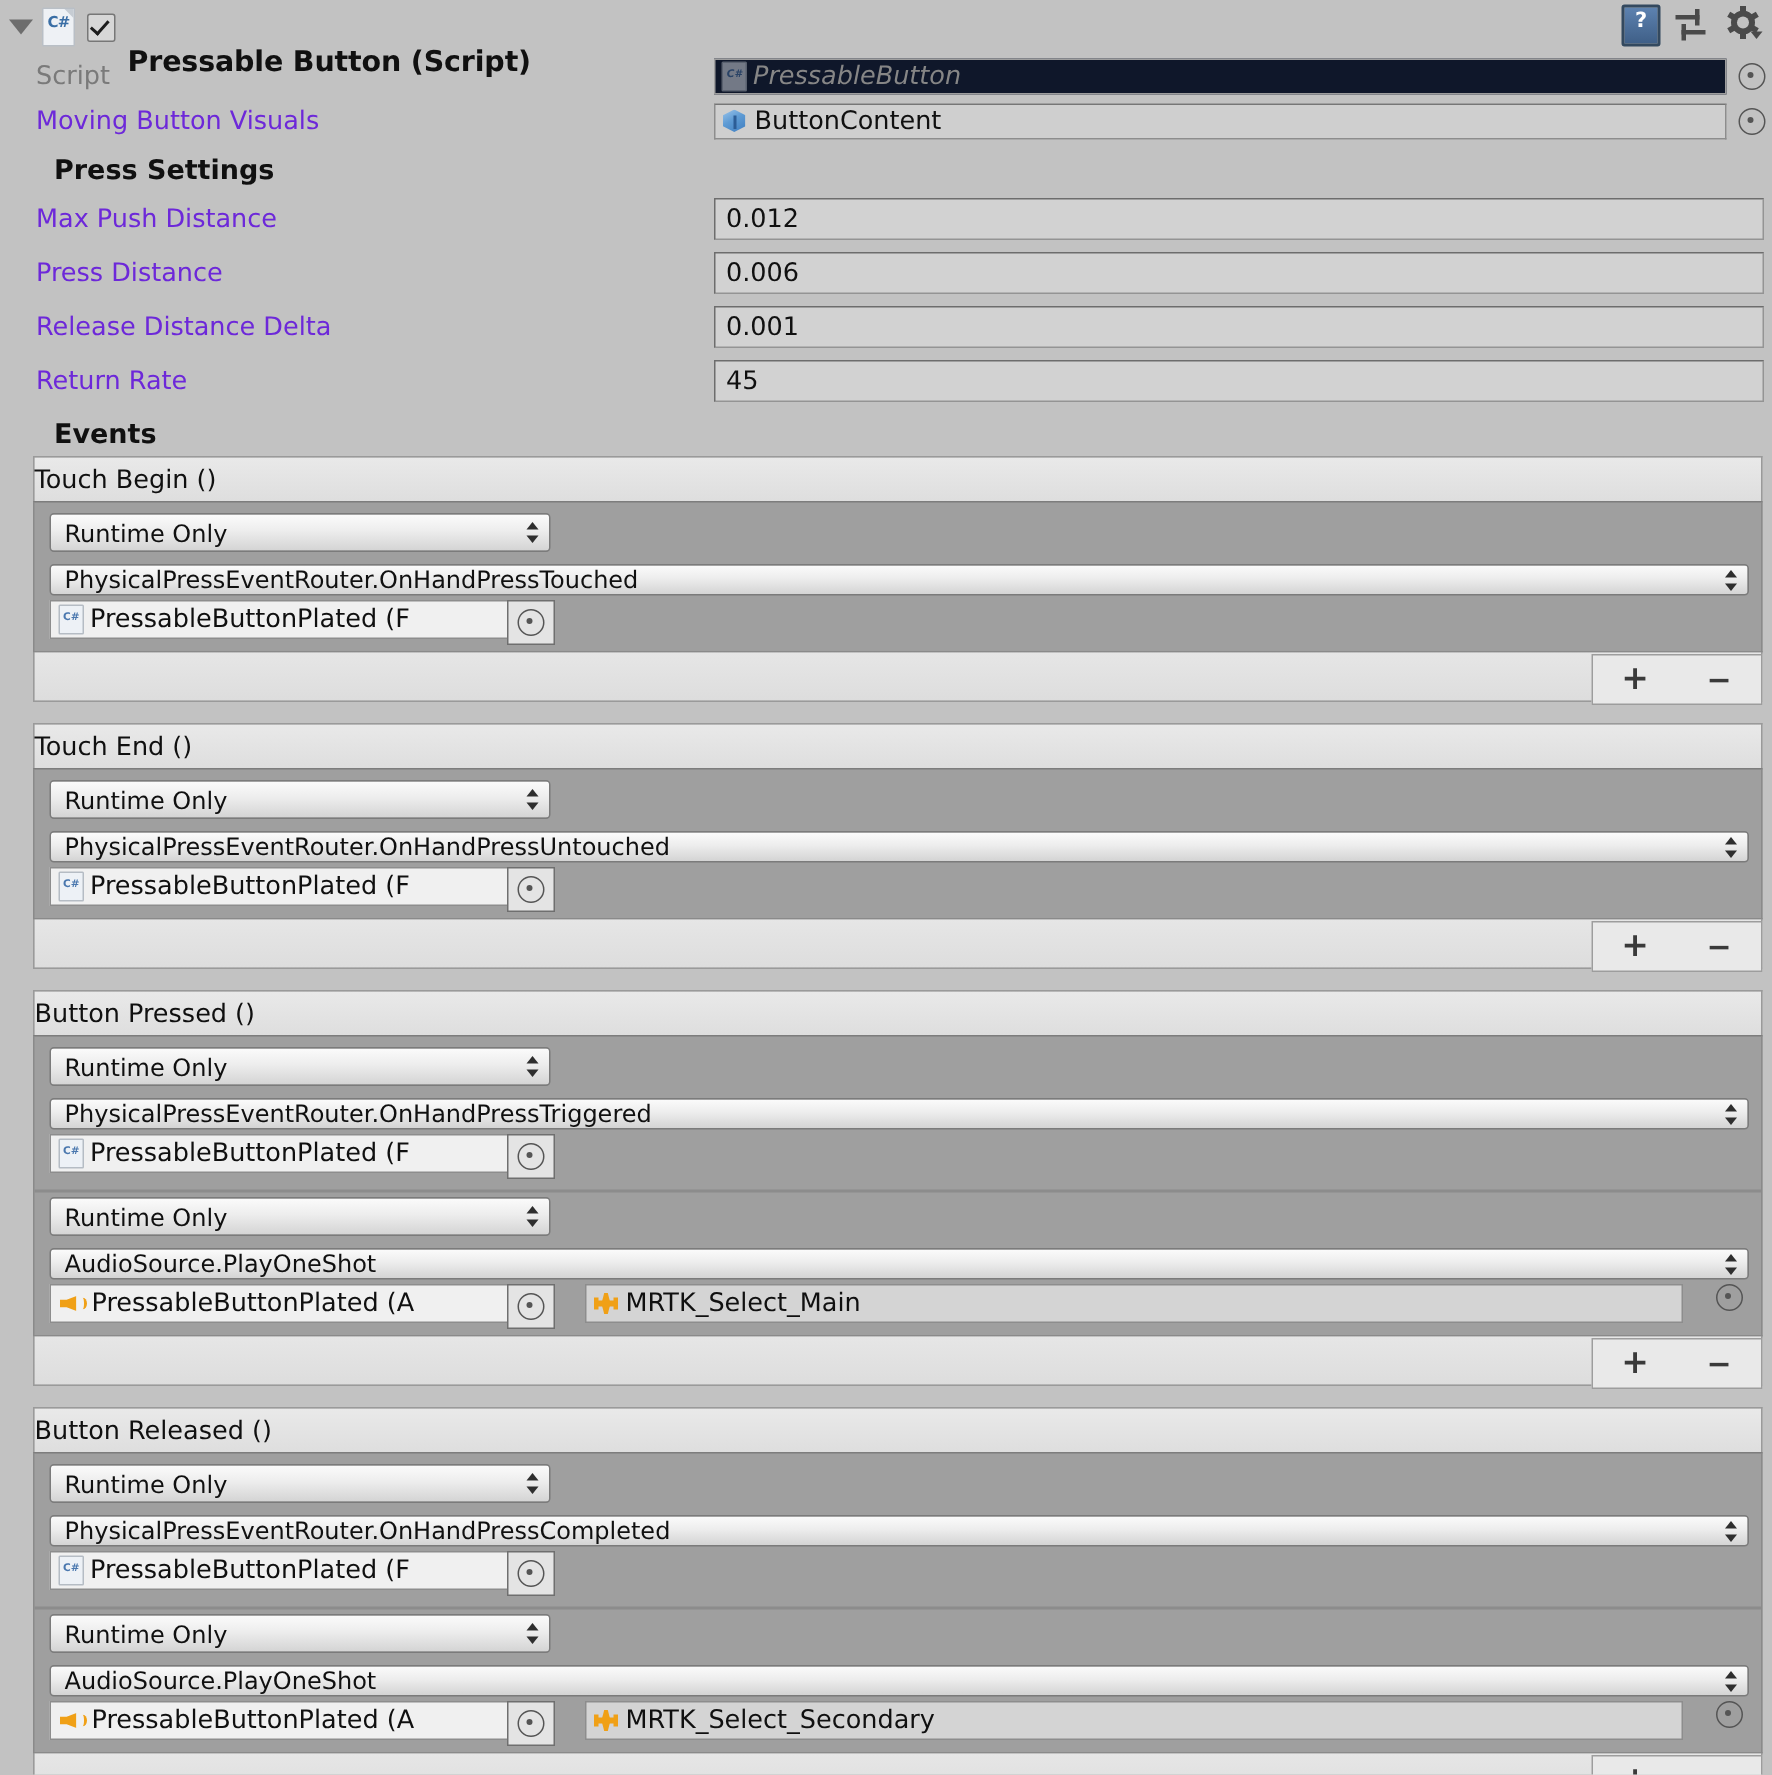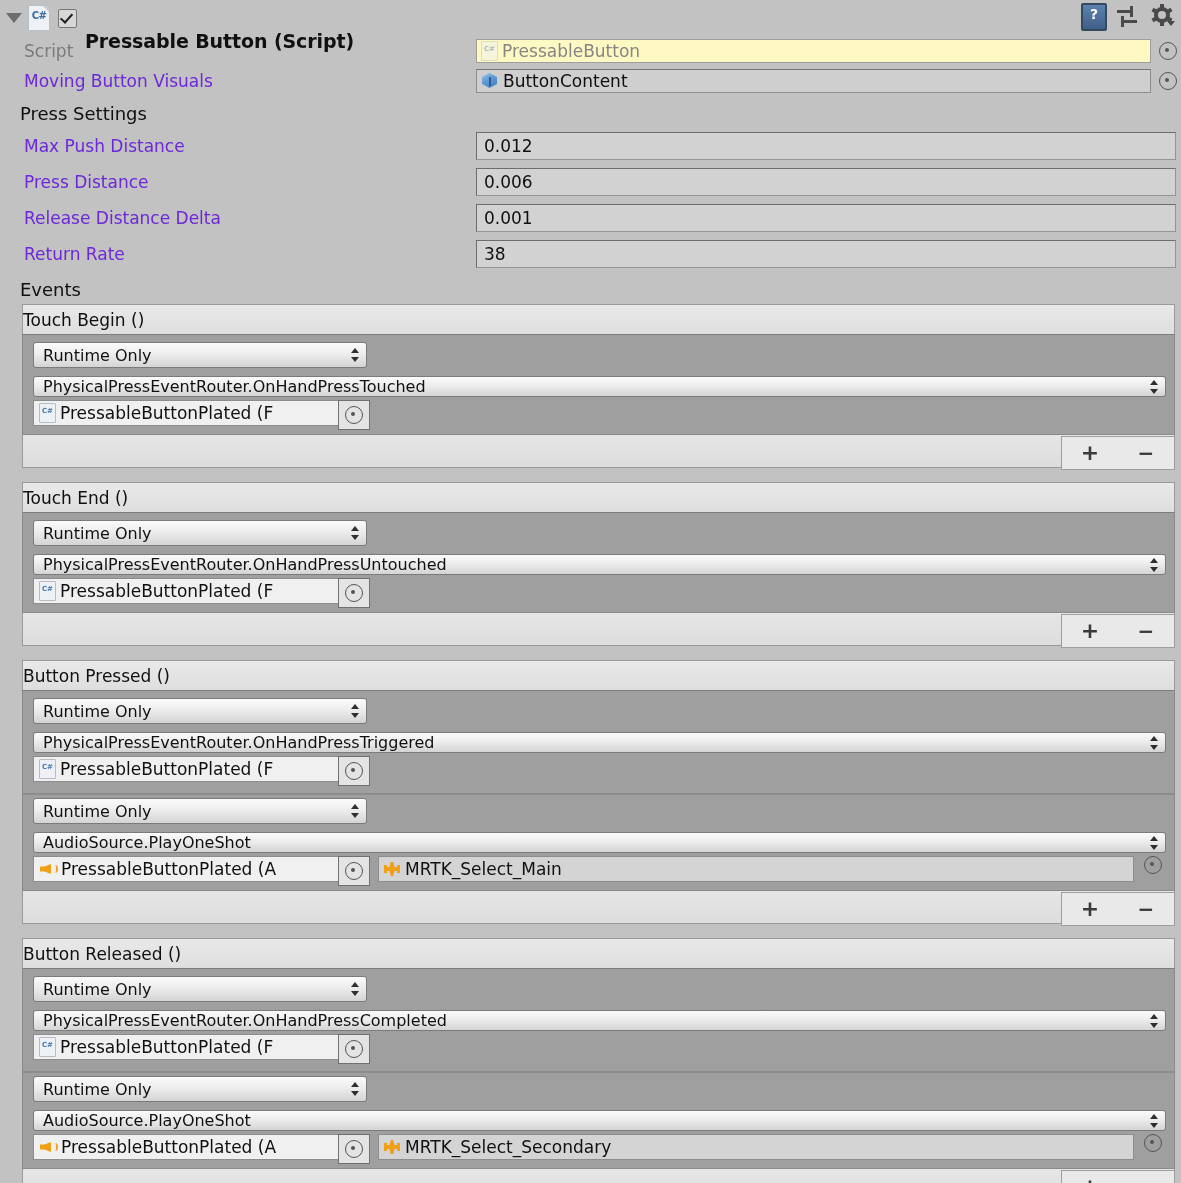--- a/index.html
+++ b/index.html
@@ -181,23 +181,24 @@
     border-top-color: #767676;
     display: flex;
     align-items: center;
     padding-left: 4px;
     box-sizing: border-box;
     font-size: 17px;
     margin-right: 6px;
     position: relative;
   }
   .objfield.dim {
-    background: #fef9c3;
+    background: #0f172a;
     border-color: #9e9e9e;
     color: #868686;
+    font-style: italic;
   }
   .objfield .txt { white-space: nowrap; overflow: hidden; }
 
   .ping-dot {
     width: 16px; height: 16px;
     flex: none;
     border-radius: 50%;
     border: 1.5px solid #555;
     position: relative;
     margin-left: 2px;
@@ -288,23 +289,23 @@
     background: #f0a016;
   }
   .ico.clip .w4 {
     position: absolute;
     left: 14px; top: 5px; width: 3px; height: 8px;
     background: #f0a016;
   }
 
   
   .section-title {
-    font-weight: normal;
+    font-weight: bold;
     font-size: 18px;
-    padding-left: 20px;
+    padding-left: 36px;
     height: 32px;
     line-height: 36px;
   }
 
   
   .num-row {
     display: flex;
     align-items: center;
     height: 36px;
     padding-left: 24px;
@@ -356,21 +357,21 @@
     margin-top: 3px;
   }
   .evt-line1 {
     display: flex;
     gap: 8px;
     margin-bottom: 3px;
     flex-direction: column;
   }
   .evt-line2 {
     display: flex;
-    gap: 8px;
+    gap: 20px;
   }
   .popup {
     height: 26px;
     background: linear-gradient(#fbfbfb 0%, #ededed 45%, #d4d4d4 100%);
     border: 1px solid #7b7b7b;
     border-radius: 3px;
     display: flex;
     align-items: center;
     padding: 0 6px 0 9px;
     box-sizing: border-box;
@@ -527,21 +528,21 @@
 <div class="num-row">
   <div class="prop-label">Press Distance</div>
   <div class="num-field">0.006</div>
 </div>
 <div class="num-row">
   <div class="prop-label">Release Distance Delta</div>
   <div class="num-field">0.001</div>
 </div>
 <div class="num-row">
   <div class="prop-label">Return Rate</div>
-  <div class="num-field">38</div>
+  <div class="num-field">45</div>
 </div>
 
 <div class="section-title">Events</div>
 
 <div id="events-container">
     <div class="evt-block">
       <div class="evt-title">
         <span>Touch Begin ()</span>
       </div>
       <div class="evt-body">

